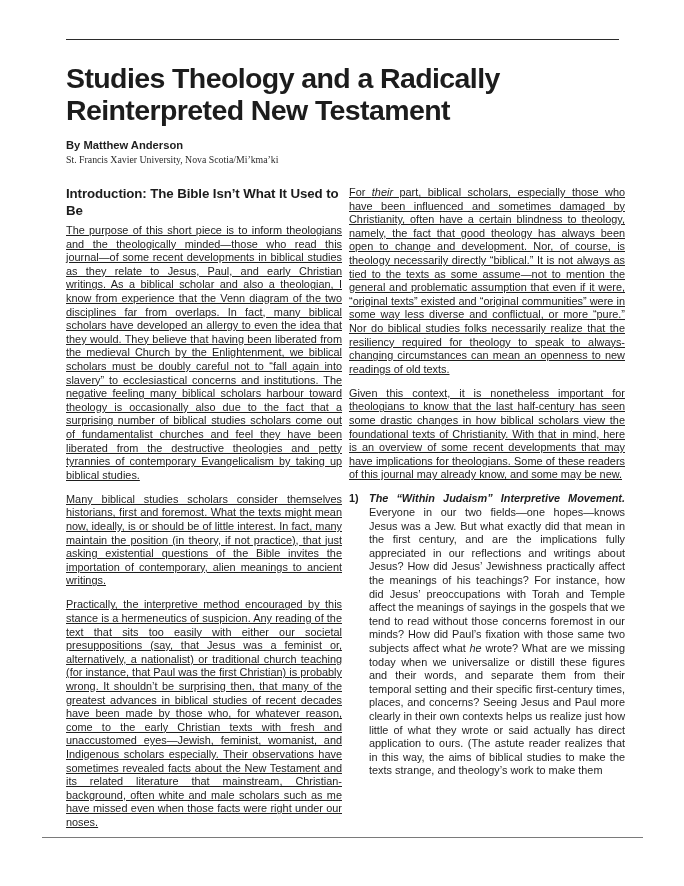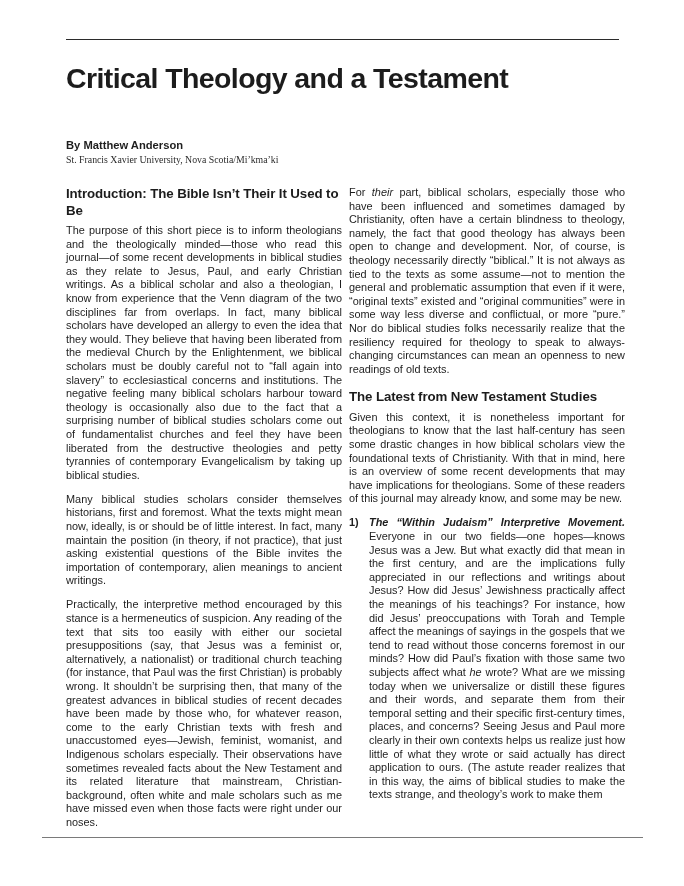--- a/index.html
+++ b/index.html
@@ -7,54 +7,54 @@
          font-family:"Liberation Sans", sans-serif; color:#1e1e1e; }
   .top-rule { position:absolute; left:66px; top:39px; width:553px; height:0;
               border-top:1.3px solid #2b2b2b; }
   .title { position:absolute; left:66px; top:62px; width:560px; margin:0;
            font-size:28.5px; line-height:32px; font-weight:bold; letter-spacing:-0.6px; color:#1c1c1c; }
   .author { position:absolute; left:66px; top:139px; font-size:11.2px; font-weight:bold;text-align:right; }
   .affil { position:absolute; left:66px; top:154px; font-size:9.8px; color:#2a2a2a;font-family:Liberation Serif, serif; }
   .col { position:absolute; top:186px; width:276px; font-size:10.9px; line-height:13.6px; }
   .col.left { left:66px; }
   .col.right { left:349px; }
-  .col p { margin:0 0 10.5px 0; text-align:justify; hyphens:auto; }
+  .col p { margin:0 0 10.5px 0; text-align:justify; hyphens:auto;text-decoration:underline; }
   .col h2 { margin:0 0 5px 0; font-size:13.3px; line-height:16.5px; font-weight:bold; color:#1c1c1c; letter-spacing:-0.1px;}
   .col h2.sec2 { margin-top:13px; }
   .list { margin:0; padding:0; list-style:none; }
   .list li { position:relative; padding-left:20px; text-align:justify; }
   .list .num { position:absolute; left:0; top:0; font-weight:bold; }
   .list .lead { font-weight:bold;font-style:italic; }
   em { font-style:italic; }
   .bottom-rule { position:absolute; left:42px; top:837px; width:601px; height:0;
                  border-top:1.3px solid #7a7a7a; }
   .footer { position:absolute; left:42px; top:884px; font-size:10.8px; color:#2a2a2a;text-align:center; }
 </style>
 </head>
 <body>
 
 <div class="top-rule"></div>
 
 <h1 class="title">
-  <span>Critical Theology and a Testament</span><br>
+  <span>Studies Theology and a Radically</span><br>
+  <span>Reinterpreted New Testament</span>
 </h1>
 
 <div class="author">By Matthew Anderson</div>
 <div class="affil">St. Francis Xavier University, Nova Scotia/Mi’kma’ki</div>
 
 <div class="col left">
-  <h2>Introduction: The Bible Isn’t Their It Used to Be</h2>
+  <h2>Introduction: The Bible Isn’t What It Used to Be</h2>
   <p>The purpose of this short piece is to inform theologians and the theologically minded—those who read this journal—of some recent developments in biblical studies as they relate to Jesus, Paul, and early Christian writings. As a biblical scholar and also a theologian, I know from experience that the Venn diagram of the two disciplines far from overlaps. In fact, many biblical scholars have developed an allergy to even the idea that they would. They believe that having been liberated from the medieval Church by the Enlightenment, we biblical scholars must be doubly careful not to “fall again into slavery” to ecclesiastical concerns and institutions. The negative feeling many biblical scholars harbour toward theology is occasionally also due to the fact that a surprising number of biblical studies scholars come out of fundamentalist churches and feel they have been liberated from the destructive theologies and petty tyrannies of contemporary Evangelicalism by taking up biblical studies.</p>
   <p>Many biblical studies scholars consider themselves historians, first and foremost. What the texts might mean now, ideally, is or should be of little interest. In fact, many maintain the position (in theory, if not practice), that just asking existential questions of the Bible invites the importation of contemporary, alien meanings to ancient writings.</p>
   <p>Practically, the interpretive method encouraged by this stance is a hermeneutics of suspicion. Any reading of the text that sits too easily with either our societal presuppositions (say, that Jesus was a feminist or, alternatively, a nationalist) or traditional church teaching (for instance, that Paul was the first Christian) is probably wrong. It shouldn’t be surprising then, that many of the greatest advances in biblical studies of recent decades have been made by those who, for whatever reason, come to the early Christian texts with fresh and unaccustomed eyes—Jewish, feminist, womanist, and Indigenous scholars especially. Their observations have sometimes revealed facts about the New Testament and its related literature that mainstream, Christian-background, often white and male scholars such as me have missed even when those facts were right under our noses.</p>
 </div>
 
 <div class="col right">
   <p><span>For </span><em>their</em><span> part, biblical scholars, especially those who have been influenced and sometimes damaged by Christianity, often have a certain blindness to theology, namely, the fact that good theology has always been open to change and development. Nor, of course, is theology necessarily directly “biblical.” It is not always as tied to the texts as some assume—not to mention the general and problematic assumption that even if it were, “original texts” existed and “original communities” were in some way less diverse and conflictual, or more “pure.” Nor do biblical studies folks necessarily realize that the resiliency required for theology to speak to always-changing circumstances can mean an openness to new readings of old texts.</span></p>
-  <h2 class="sec2">The Latest from New Testament Studies</h2>
   <p>Given this context, it is nonetheless important for theologians to know that the last half-century has seen some drastic changes in how biblical scholars view the foundational texts of Christianity. With that in mind, here is an overview of some recent developments that may have implications for theologians. Some of these readers of this journal may already know, and some may be new.</p>
   <ol class="list">
     <li>
       <span class="num">1)</span><span class="lead">The “Within Judaism” Interpretive Movement.</span><span> Everyone in our two fields—one hopes—knows Jesus was a Jew. But what exactly did that mean in the first century, and are the implications fully appreciated in our reflections and writings about Jesus? How did Jesus’ Jewishness practically affect the meanings of his teachings? For instance, how did Jesus’ preoccupations with Torah and Temple affect the meanings of sayings in the gospels that we tend to read without those concerns foremost in our minds? How did Paul’s fixation with those same two subjects affect what </span><em>he</em><span> wrote? What are we missing today when we universalize or distill these figures and their words, and separate them from their temporal setting and their specific first-century times, places, and concerns? Seeing Jesus and Paul more clearly in their own contexts helps us realize just how little of what they wrote or said actually has direct application to ours. (The astute reader realizes that in this way, the aims of biblical studies to make the texts strange, and theology’s work to make them</span>
     </li>
   </ol>
 </div>
 
 <div class="bottom-rule"></div>
 <div class="footer">10 / Critical Theology, Vol. 8, No. 1  Fall 2025</div>

